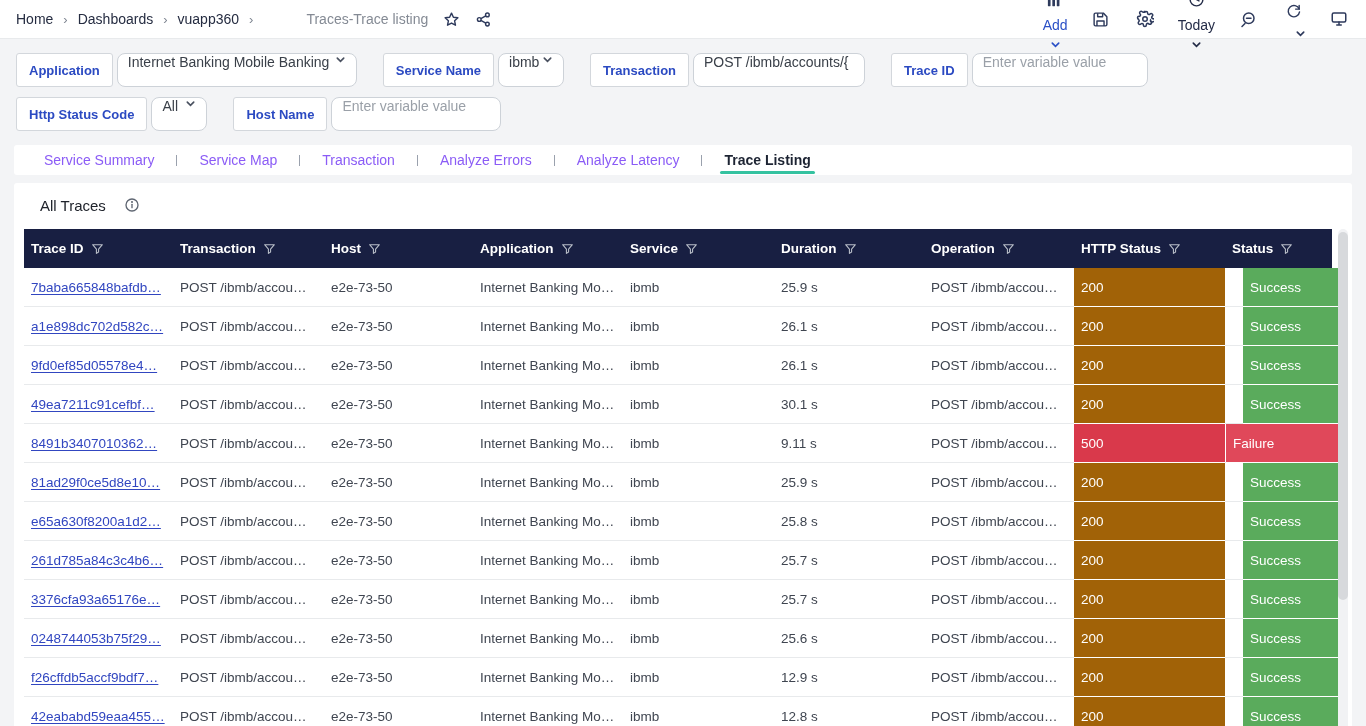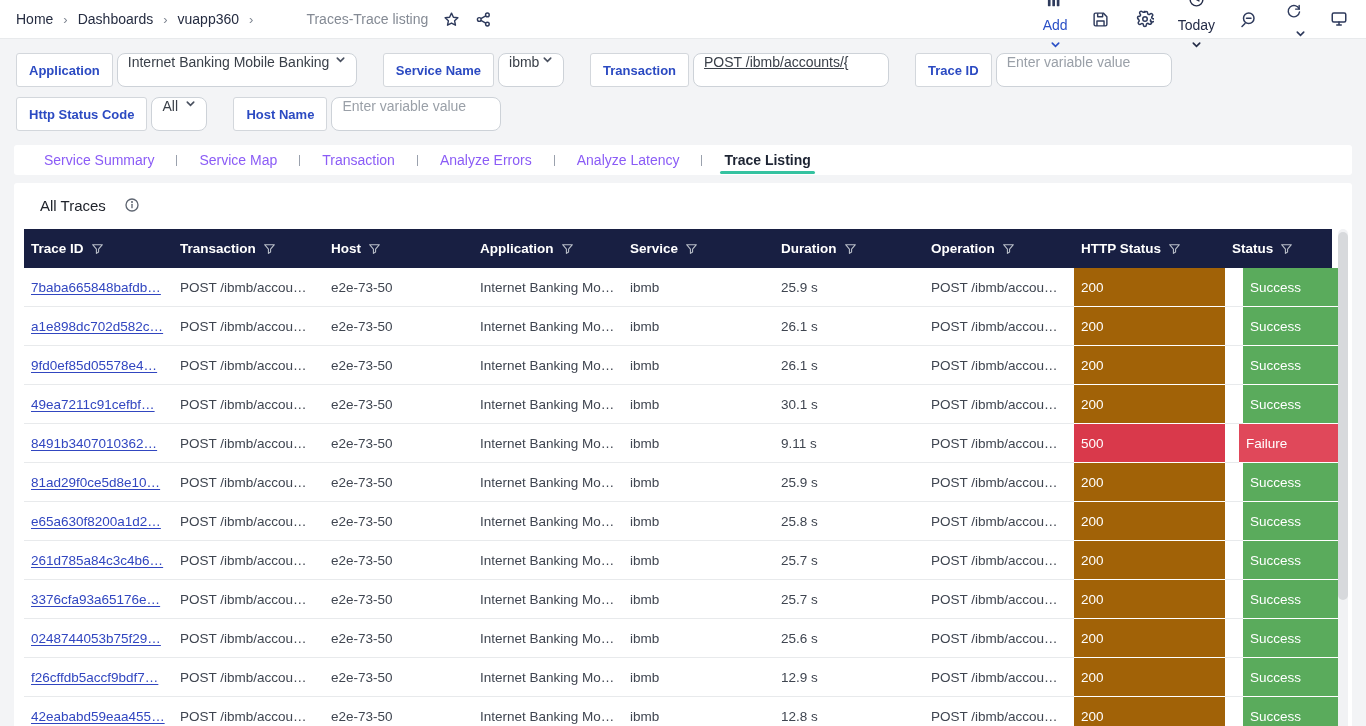--- a/index.html
+++ b/index.html
@@ -62,21 +62,21 @@
   .hcell { display:flex; align-items:center; gap:7px; padding-left:7px;
     color:#ffffff; font-size:13.5px; font-weight:700; cursor:pointer; }
   .funnel { color:#b9bfc9; display:inline-flex; }
   .trow { height:39px; background:#fff; border-bottom:1px solid #e8eaec; }
   .tcell { display:flex; align-items:center; padding-left:7px; font-size:13.5px;
     color:#3f4550; white-space:nowrap; overflow:hidden; }
   .tcell.link a { color:#3146c0; text-decoration:underline;
     text-decoration-thickness:1px; text-underline-offset:2px; cursor:pointer; }
   .tcell.badge { color:#fff; border-bottom:1px solid #fff; height:39px; }
   .bg-ok1 { background:#a16207; } .bg-ok2 { background:#5aab5c; margin-left:18px; }
-  .bg-bad1 { background:#d9394b; } .bg-bad2 { background:#e0485a; margin-left:14px; }
+  .bg-bad1 { background:#d9394b; } .bg-bad2 { background:#e0485a; margin-left:1px; }
 
   
   .vscroll { position:absolute; right:4px; top:46px; bottom:2px; width:10px;
     background:#f1f2f4; border-radius:5px; }
   .vthumb { position:absolute; left:0; width:10px; top:3px; height:368px;
     background:#d7d9dc; border-radius:5px; cursor:grab; }
 </style>
 </head>
 <body>
 
@@ -198,21 +198,21 @@
         <span class="val">ibmb</span>
         <span class="chev">
           <svg width="11" height="11" viewBox="0 0 12 12" fill="none" stroke="#4a5160" stroke-width="1.8" stroke-linecap="round">
             <path d="M2.5 4.5L6 8l3.5-3.5"></path>
           </svg>
         </span>
       </div>
     </div>
     <div class="fgroup">
       <span class="fchip">Transaction</span>
-      <div class="fctrl" style="width: 196px; text-decoration: underline;">
+      <div class="fctrl" style="width: 172px;">
         <span class="val">POST /ibmb/accounts/{</span>
       </div>
     </div>
     <div class="fgroup">
       <span class="fchip">Trace ID</span>
       <div class="fctrl" style="width: 176px;">
         <span class="val ph">Enter variable value</span>
       </div>
     </div>
     <div class="fgroup">

